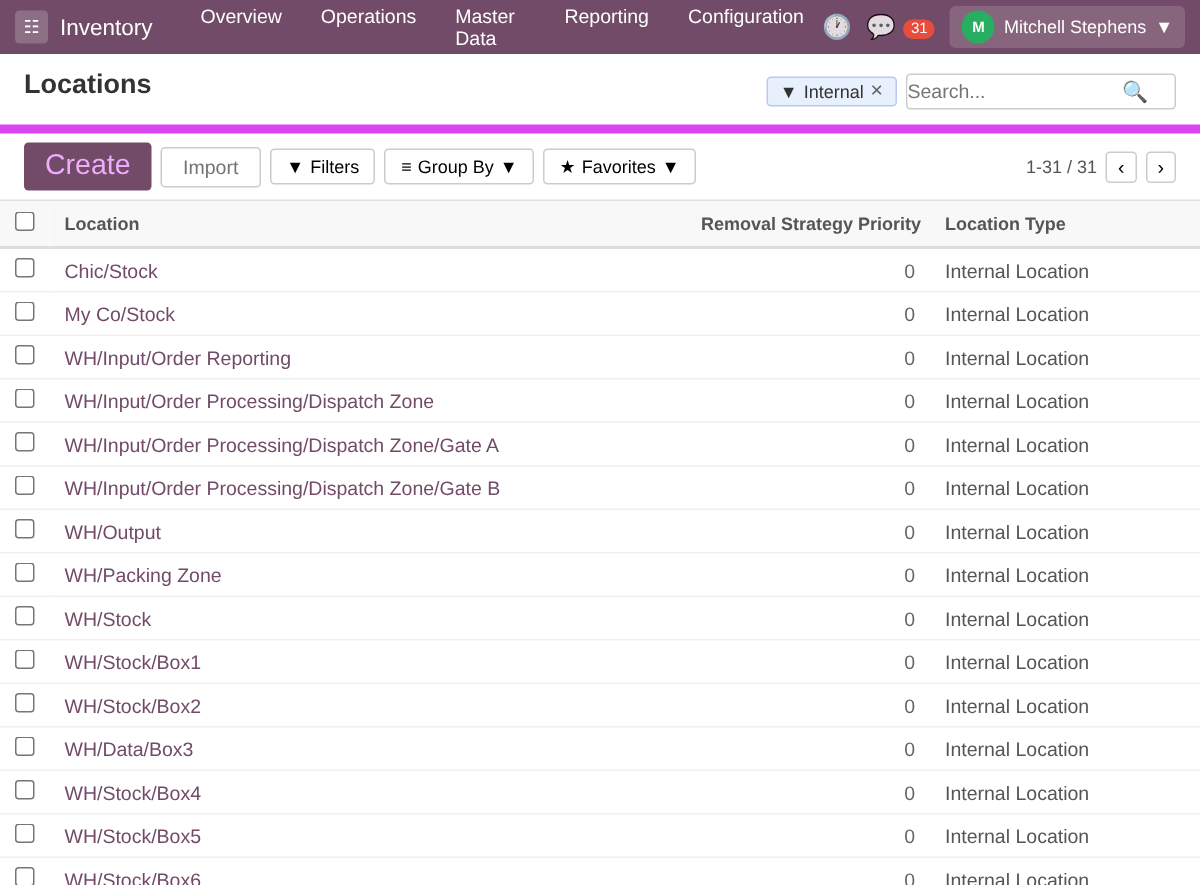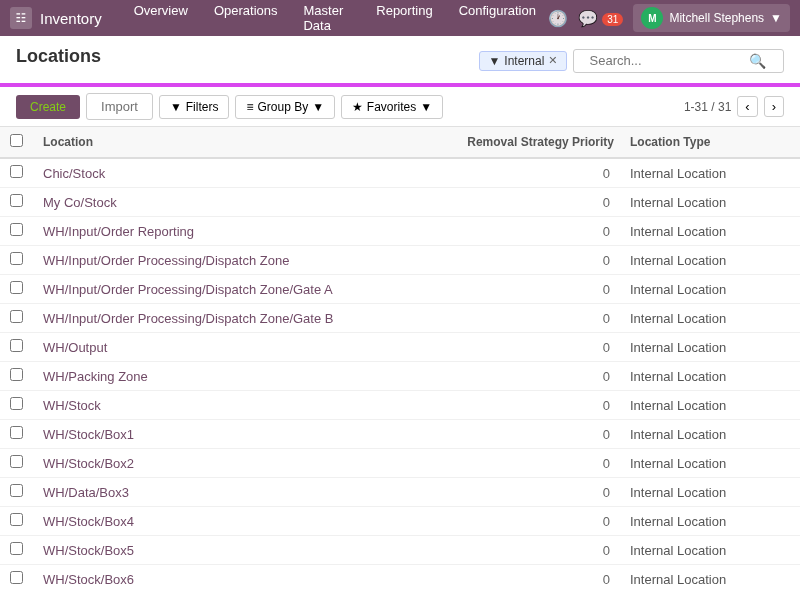--- a/index.html
+++ b/index.html
@@ -33,45 +33,45 @@
       display: flex; align-items: center; gap: 6px; background: rgba(255,255,255,0.15);
       border-radius: 4px; padding: 3px 8px; cursor: pointer; color: #fff; font-size: 12px;
     }
     .user-avatar {
       width: 22px; height: 22px; background: #27AE60; border-radius: 50%;
       display: flex; align-items: center; justify-content: center; font-size: 10px; font-weight: bold;
     }
 
     
     .page-header {
-      background: #fff; padding: 10px 16px 0 16px; border-bottom: 4px solid #d946ef;
+      background: #fff; padding: 10px 16px 0 16px; border-bottom: 6px solid #d946ef;
     }
     .page-title { font-size: 18px; font-weight: bold; color: #333; margin-bottom: 8px; }
     .toolbar {
       display: flex; align-items: center; gap: 8px; padding-bottom: 8px;
     }
     .btn-create {
-      background: #714B67; color: #84cc16; border: none; border-radius: 3px;
-      padding: 5px 14px; cursor: pointer; font-size: 12px;
+      background: #714B67; color: #f0abfc; border: none; border-radius: 3px;
+      padding: 5px 14px; cursor: pointer; font-size: 19px;
     }
     .btn-import {
       background: #fff; color: #737373; border: 1px solid #ccc; border-radius: 3px;
       padding: 5px 14px; cursor: pointer; font-size: 13px;
     }
     .spacer { flex: 1; }
     .filter-bar { display: flex; align-items: center; gap: 6px; }
     .filter-tag {
       background: #e8f0fe; border: 1px solid #b8c8f8; border-radius: 3px;
       padding: 2px 8px; font-size: 12px; display: flex; align-items: center; gap: 4px;
       color: #333;
     }
     .filter-tag .close { cursor: pointer; color: #666; font-size: 11px; }
     .search-box {
-      border: 1px solid #ccc; border-radius: 3px; padding: 3px 16px;
-      display: flex; align-items: center; gap: 20px; min-width: 180px; justify-content: center;
+      border: 1px solid #ccc; border-radius: 3px; padding: 3px 0;
+      display: flex; align-items: center; gap: 3px; min-width: 180px;
     }
     .search-box input {
       border: none; outline: none; font-size: 13px; width: 140px;
     }
     .search-icon { color: #999; font-size: 14px; cursor: pointer; }
 
     
     .toolbar2 {
       display: flex; align-items: center; padding: 6px 16px;
       border-bottom: 1px solid #e0e0e0; gap: 6px;

